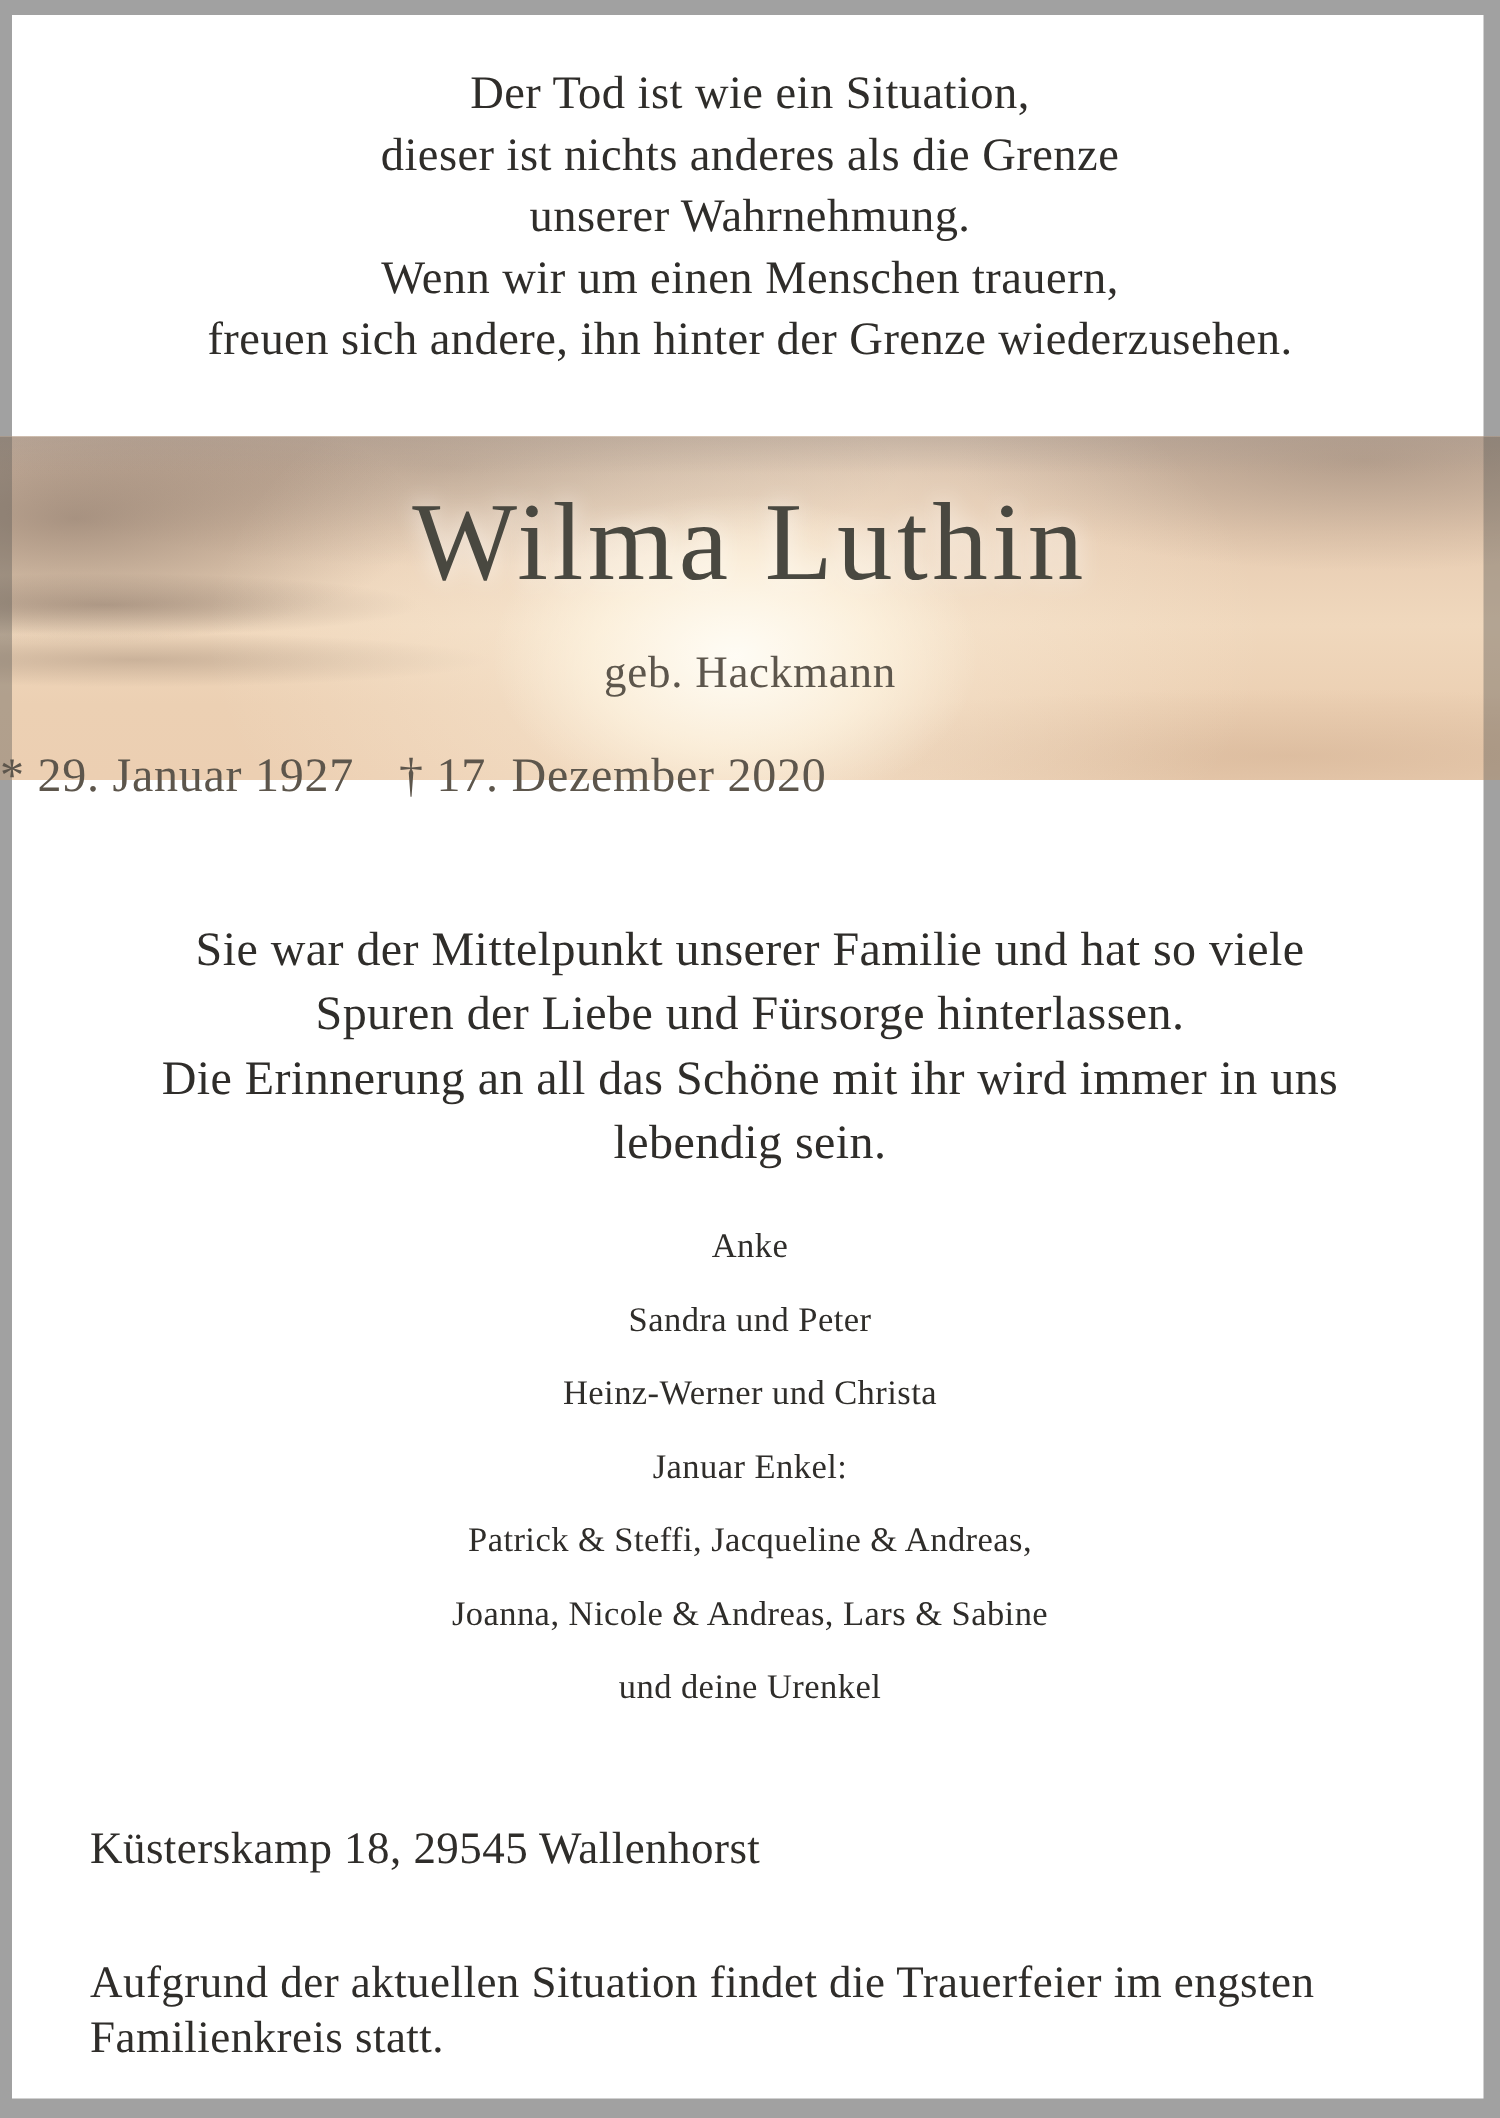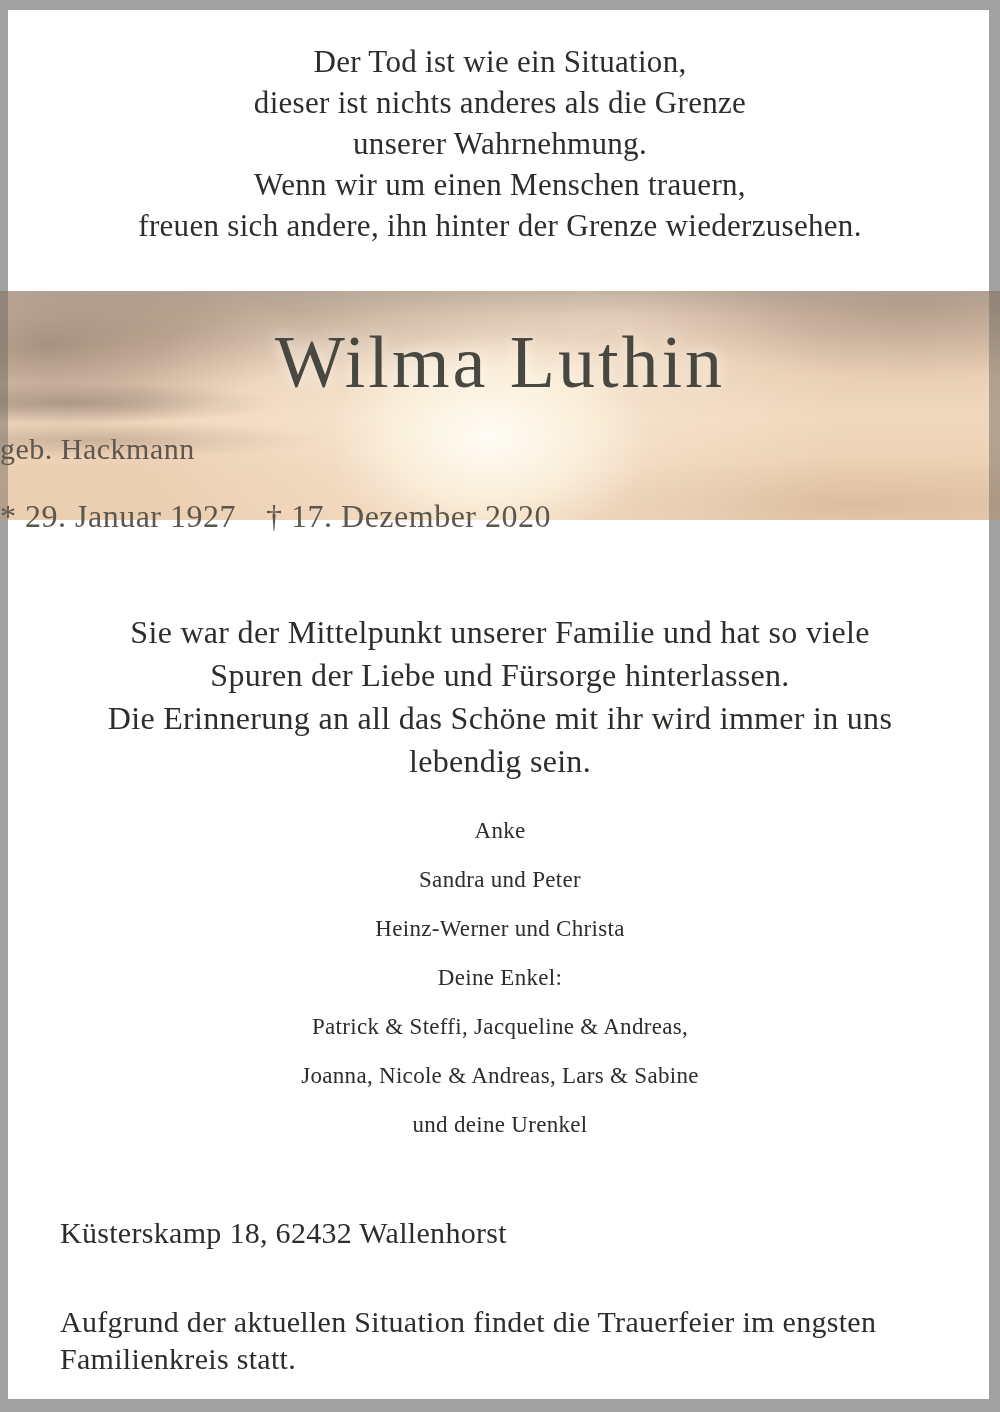--- a/index.html
+++ b/index.html
@@ -67,21 +67,21 @@
     text-align: center;
     font-size: 74px;
     line-height: 82px;
     letter-spacing: 3px;
     color: var(--banner_ink);
     text-shadow: 0 0 16px rgba(255,255,255,0.75);
   }
   .band .maiden {
     position: absolute;
     left: 0; right: 0; top: 141px;
-    text-align: left;
+    text-align: center;
     font-size: 30px;
     line-height: 34px;
     letter-spacing: 0.5px;
     color: var(--banner_sub_ink);
   }
   .band .dates {
     position: absolute;
     left: 0; right: 0; top: 207px;
     display: flex;
     gap: 30px;
@@ -149,26 +149,26 @@
   <div>Sie war der Mittelpunkt unserer Familie und hat so viele</div>
   <div>Spuren der Liebe und Fürsorge hinterlassen.</div>
   <div>Die Erinnerung an all das Schöne mit ihr wird immer in uns</div>
   <div>lebendig sein.</div>
 </div>
 
 <div class="text-block family">
   <div>Anke</div>
   <div>Sandra und Peter</div>
   <div>Heinz-Werner und Christa</div>
-  <div>Deine Enkel:</div>
+  <div>Januar Enkel:</div>
   <div>Patrick &amp; Steffi, Jacqueline &amp; Andreas,</div>
   <div>Joanna, Nicole &amp; Andreas, Lars &amp; Sabine</div>
   <div>und deine Urenkel</div>
 </div>
 
 <div class="address">
-  <div>Küsterskamp 18, 62432 Wallenhorst</div>
+  <div>Küsterskamp 18, 29545 Wallenhorst</div>
 </div>
 
 <div class="notice">
   <div>Aufgrund der aktuellen Situation findet die Trauerfeier im engsten</div>
   <div>Familienkreis statt.</div>
 </div>
 
 </body></html>

